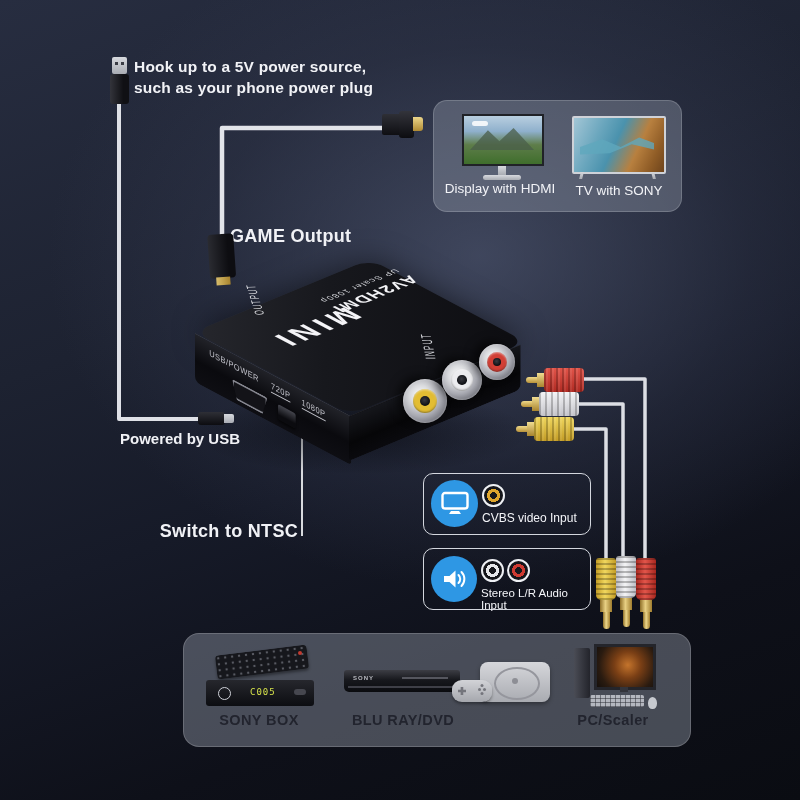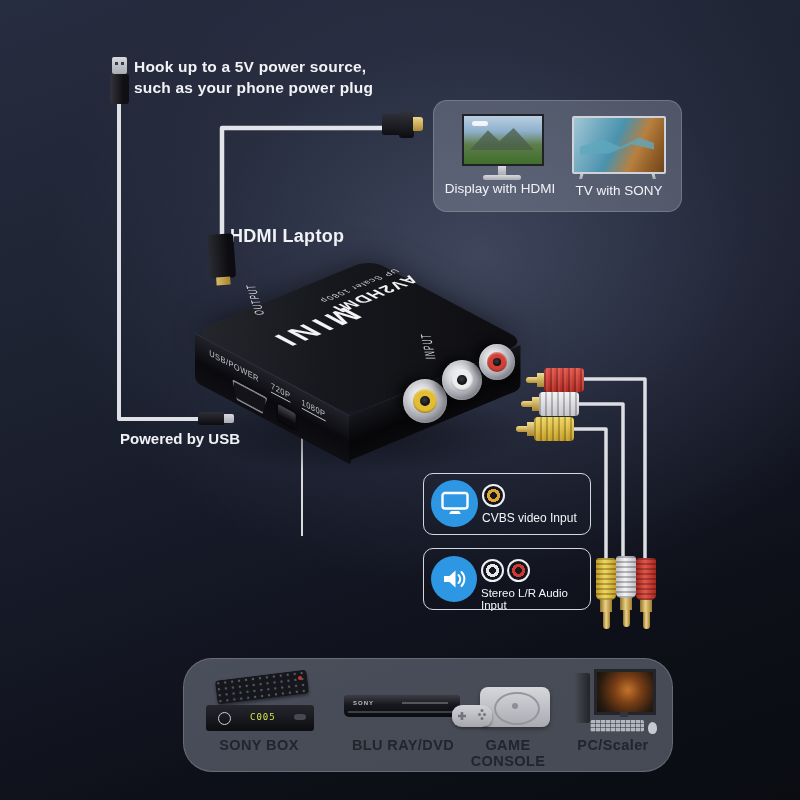--- a/index.html
+++ b/index.html
@@ -112,21 +112,21 @@
     <div class="abs panel-label" style="left:4px;top:80px;width:124px;">Display with HDMI</div>
     <div class="abs panel-label" style="left:128px;top:82px;width:114px;">TV with SONY</div>
   </div>
 
   <div class="abs" style="left:382px;top:111px;width:42px;height:27px;">
     <div class="abs" style="left:0;top:3px;width:19px;height:21px;border-radius:2px;background:linear-gradient(180deg,#2e2f36,#0f0f13);"></div>
     <div class="abs" style="left:17px;top:0;width:15px;height:27px;border-radius:3px;background:linear-gradient(180deg,#33343b,#0c0c10);"></div>
     <div class="abs" style="left:31px;top:6px;width:10px;height:14px;border-radius:0 3px 3px 0;background:linear-gradient(180deg,#ecd68a,#b08b34);"></div>
   </div>
 
-  <div class="abs txt callout" style="left:230px;top:226px;">HDMI Laptop</div>
+  <div class="abs txt callout" style="left:230px;top:226px;">GAME Output</div>
 
   <div class="abs" style="left:190px;top:390px;width:340px;height:85px;background:radial-gradient(ellipse at center,rgba(4,5,9,0.55) 0%,rgba(0,0,0,0) 70%);"></div>
 
   <div class="abs" style="left:209px;top:234px;width:28px;height:54px;transform:rotate(-4deg);">
     <div class="abs" style="left:0;top:0;width:26px;height:44px;border-radius:4px;background:linear-gradient(90deg,#2a2b31,#0d0d11 75%);"></div>
     <div class="abs" style="left:6px;top:43px;width:14px;height:8px;background:linear-gradient(90deg,#d8bd6b,#a8842f);"></div>
   </div>
 
   <div class="abs" style="left:0;top:0;width:800px;height:800px;pointer-events:none;">
 
@@ -158,20 +158,21 @@
     <div class="jack" style="--ring:#ececef;left:442px;top:360px;width:40px;height:40px;"></div>
     <div class="jack" style="--ring:#d23f35;left:479px;top:344px;width:36px;height:36px;"></div>
   </div>
 
   <div class="abs" style="left:198px;top:412px;width:38px;height:14px;">
     <div class="abs" style="left:0;top:0;width:27px;height:13px;border-radius:3px;background:linear-gradient(180deg,#2e2f36,#0c0c10);"></div>
     <div class="abs silver" style="left:26px;top:2px;width:10px;height:9px;border-radius:0 2px 2px 0;"></div>
   </div>
   <div class="abs txt small-call" style="left:120px;top:430px;">Powered by USB</div>
 
+  <div class="abs txt callout" style="left:150px;top:521px;width:148px;text-align:right;">Switch to NTSC</div>
 
   <div class="plugL" style="left:526px;top:368px;--grip:linear-gradient(180deg,#e2554a,#b02a22);">
     <div class="pin"></div>
     <div class="collar"></div>
     <div class="grip"></div>
   </div>
   <div class="plugL" style="left:521px;top:392px;--grip:linear-gradient(180deg,#f4f4f6,#c3c3c9);">
     <div class="pin"></div>
     <div class="collar"></div>
     <div class="grip"></div>
@@ -215,21 +216,21 @@
         <polygon points="3,10 8.5,10 14.5,4.5 14.5,21.5 8.5,16 3,16" fill="#ffffff"></polygon>
         <path d="M17.5 9 a5.5 5.5 0 0 1 0 8" fill="none" stroke="#ffffff" stroke-width="2" stroke-linecap="round"></path>
         <path d="M20.5 6 a10 10 0 0 1 0 14" fill="none" stroke="#ffffff" stroke-width="2" stroke-linecap="round"></path>
       </svg>
     </div>
     <div class="mini-rca" style="--ring:#e6e7ea;left:57px;top:10px;"></div>
     <div class="mini-rca" style="--ring:#ce3a31;left:83px;top:10px;"></div>
     <div class="abs io-label" style="left:57px;top:38px;font-size:11.5px;">Stereo L/R Audio Input</div>
   </div>
 
-  <div class="abs glass" style="left:183px;top:658px;width:488px;height:112px;border-radius:29px;background:rgba(153,159,174,0.42);">
+  <div class="abs glass" style="left:183px;top:633px;width:488px;height:112px;border-radius:16px;background:rgba(153,159,174,0.42);padding-left:18px;">
 
     <div class="abs" style="left:22px;top:16px;width:112px;height:58px;">
       <div class="abs" style="left:10px;top:0;width:92px;height:24px;border-radius:4px;background:#16171c;transform:rotate(-7deg);box-shadow:0 2px 3px rgba(0,0,0,0.4);
                   background-image:radial-gradient(circle at 3px 3px,#585a62 1.2px,rgba(0,0,0,0) 1.6px);background-size:7px 6px;"></div>
       <div class="abs" style="left:92px;top:1px;width:4px;height:4px;border-radius:50%;background:#c23a30;"></div>
       <div class="abs" style="left:0;top:30px;width:108px;height:26px;border-radius:3px;background:linear-gradient(180deg,#26272d,#0c0d11);">
         <div class="abs" style="left:12px;top:7px;width:11px;height:11px;border:1.5px solid #cfd1d8;border-radius:50%;"></div>
         <div class="abs" style="left:44px;top:7px;font-size:9px;letter-spacing:1px;color:#d6e24a;font-family:'DejaVu Sans Mono',monospace;">C005</div>
         <div class="abs" style="left:88px;top:9px;width:12px;height:6px;border-radius:3px;background:#46474f;"></div>
       </div>
@@ -247,21 +248,20 @@
     <div class="abs" style="left:268px;top:20px;width:100px;height:54px;">
       <div class="abs" style="left:28px;top:8px;width:70px;height:40px;border-radius:8px;background:linear-gradient(180deg,#d6d7db,#a9abb1);box-shadow:0 2px 4px rgba(0,0,0,0.35);">
         <div class="abs" style="left:14px;top:5px;width:42px;height:29px;border:2px solid #95969d;border-radius:50%;"></div>
         <div class="abs" style="left:32px;top:16px;width:6px;height:6px;border-radius:50%;background:#8d8e95;"></div>
       </div>
       <div class="abs" style="left:0;top:26px;width:40px;height:22px;border-radius:10px/9px;background:linear-gradient(180deg,#d2d3d7,#a5a7ad);box-shadow:0 2px 3px rgba(0,0,0,0.35);">
         <div class="abs" style="left:6px;top:7px;width:8px;height:8px;background:#74757c;clip-path:polygon(33% 0,66% 0,66% 33%,100% 33%,100% 66%,66% 66%,66% 100%,33% 100%,33% 66%,0 66%,0 33%,33% 33%);"></div>
         <div class="abs" style="left:26px;top:8px;width:3px;height:3px;border-radius:50%;background:#74757c;box-shadow:5px 0 0 #74757c,2.5px -4px 0 #74757c,2.5px 4px 0 #74757c;"></div>
       </div>
     </div>
-    <div class="abs src-label" style="left:262px;top:78px;width:124px;">GAME CONSOLE</div>
 
     <div class="abs" style="left:390px;top:10px;width:86px;height:66px;">
       <div class="abs" style="left:0;top:4px;width:16px;height:50px;border-radius:2px;background:linear-gradient(90deg,#4a4c55,#23242b);"></div>
       <div class="abs" style="left:20px;top:0;width:56px;height:40px;border:3px solid #24252b;background:radial-gradient(circle at 55% 45%,#c4742c 0%,#7a3f15 35%,#2a1b10 75%,#15100c 100%);"></div>
       <div class="abs" style="left:46px;top:43px;width:8px;height:5px;background:#33343b;"></div>
       <div class="abs" style="left:16px;top:51px;width:54px;height:12px;border-radius:2px;background:#b4b7bf;
                   background-image:repeating-linear-gradient(90deg,rgba(40,42,50,0.5) 0 1px,rgba(0,0,0,0) 1px 5px),repeating-linear-gradient(0deg,rgba(40,42,50,0.5) 0 1px,rgba(0,0,0,0) 1px 4px);"></div>
       <div class="abs" style="left:74px;top:53px;width:9px;height:12px;border-radius:50% 50% 45% 45%;background:#c6c9cf;"></div>
     </div>
     <div class="abs src-label" style="left:374px;top:78px;width:110px;">PC/Scaler</div>

